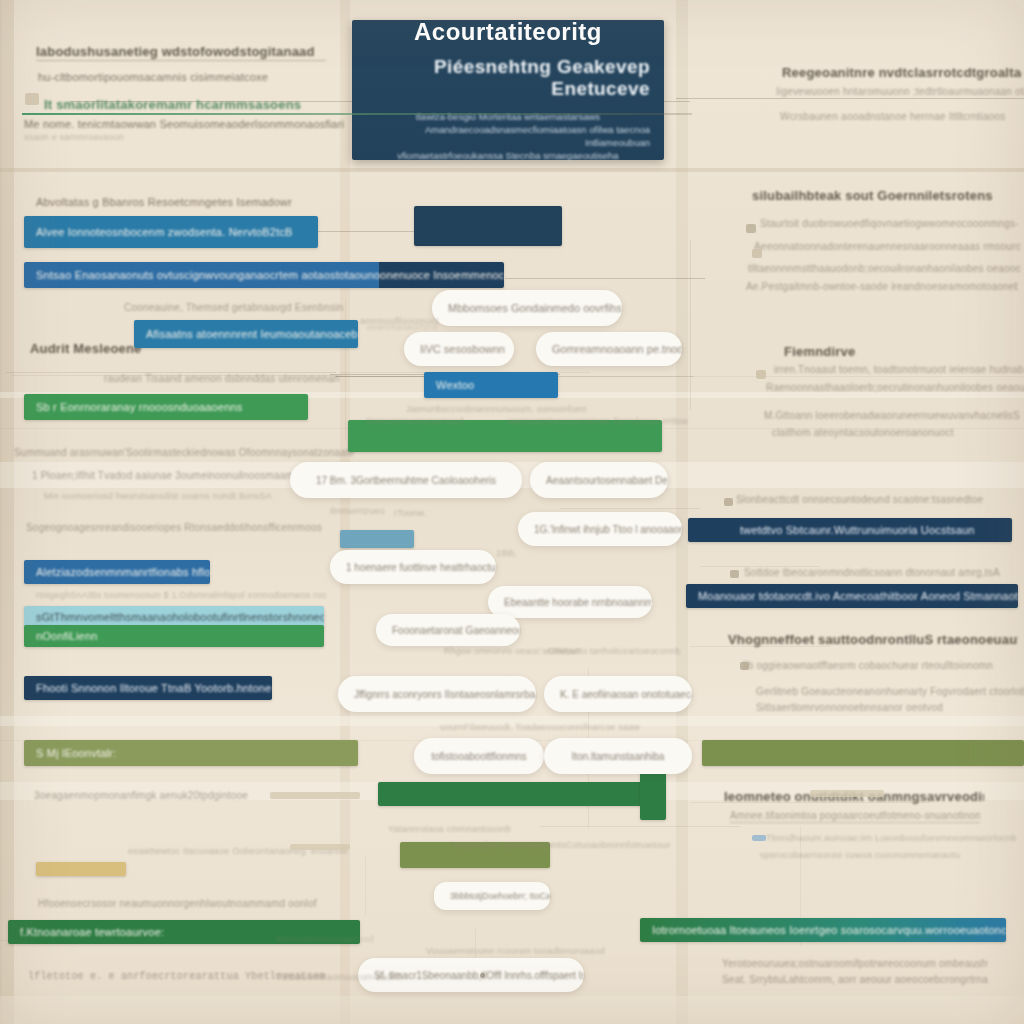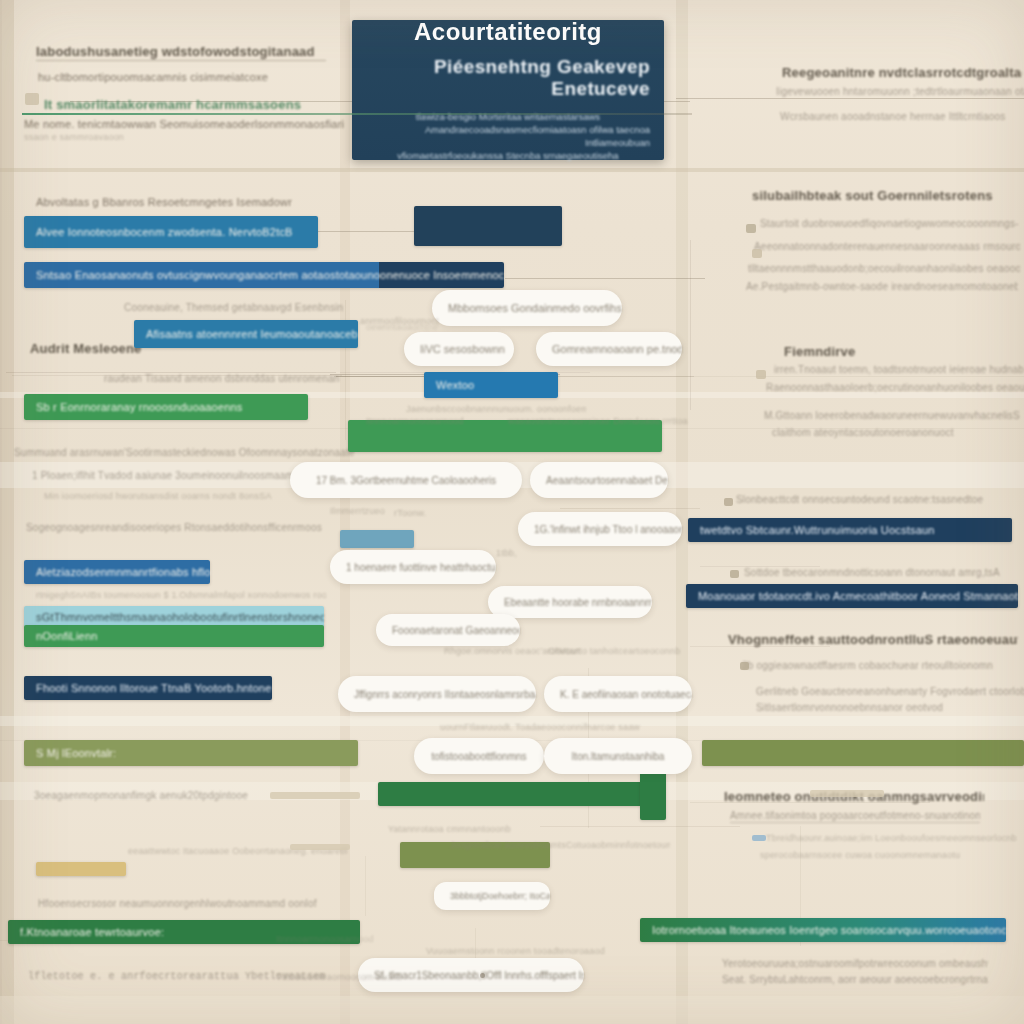--- a/index.html
+++ b/index.html
@@ -231,21 +231,21 @@
     </div>
 
   <div class="bar" style="left:24px;top:625px;width:300px;height:22px;background:#3e9a55;">
     <span class="lbl">nOonfiLienn</span>
     </div>
 
   <div class="bar dark" style="left:24px;top:676px;width:248px;height:24px;background:#1f3f5e;">
     <span class="lbl">Fhooti Snnonon Iltoroue TtnaB Yootorb.hntonerofoonnatonuaocen</span>
     </div>
 
-  <div class="bar dark" style="left:688px;top:518px;width:324px;height:24px;background:#1f3f5e;">
+  <div class="bar dark" style="left:688px;top:518px;width:324px;height:24px;background:#1f3f5e;padding-left:40px;">
     <span class="lbl">twetdtvo Sbtcaunr.Wuttrunuimuoria  Uocstsaun</span>
     </div>
 
   <div class="bar dark" style="left:686px;top:584px;width:332px;height:24px;background:#1f3f5e;">
     <span class="lbl">Moanouaor tdotaoncdt.ivo Acmecoathitboor Aoneod Stmannaoticuhoeniab  smacetaaeoradoc Oeogenarnt</span>
     </div>
 
   <div class="bar" style="left:24px;top:740px;width:334px;height:26px;background:#8a9b5c;">
     <span class="lbl">S Mj lEoonvtalr:</span>
     </div>

